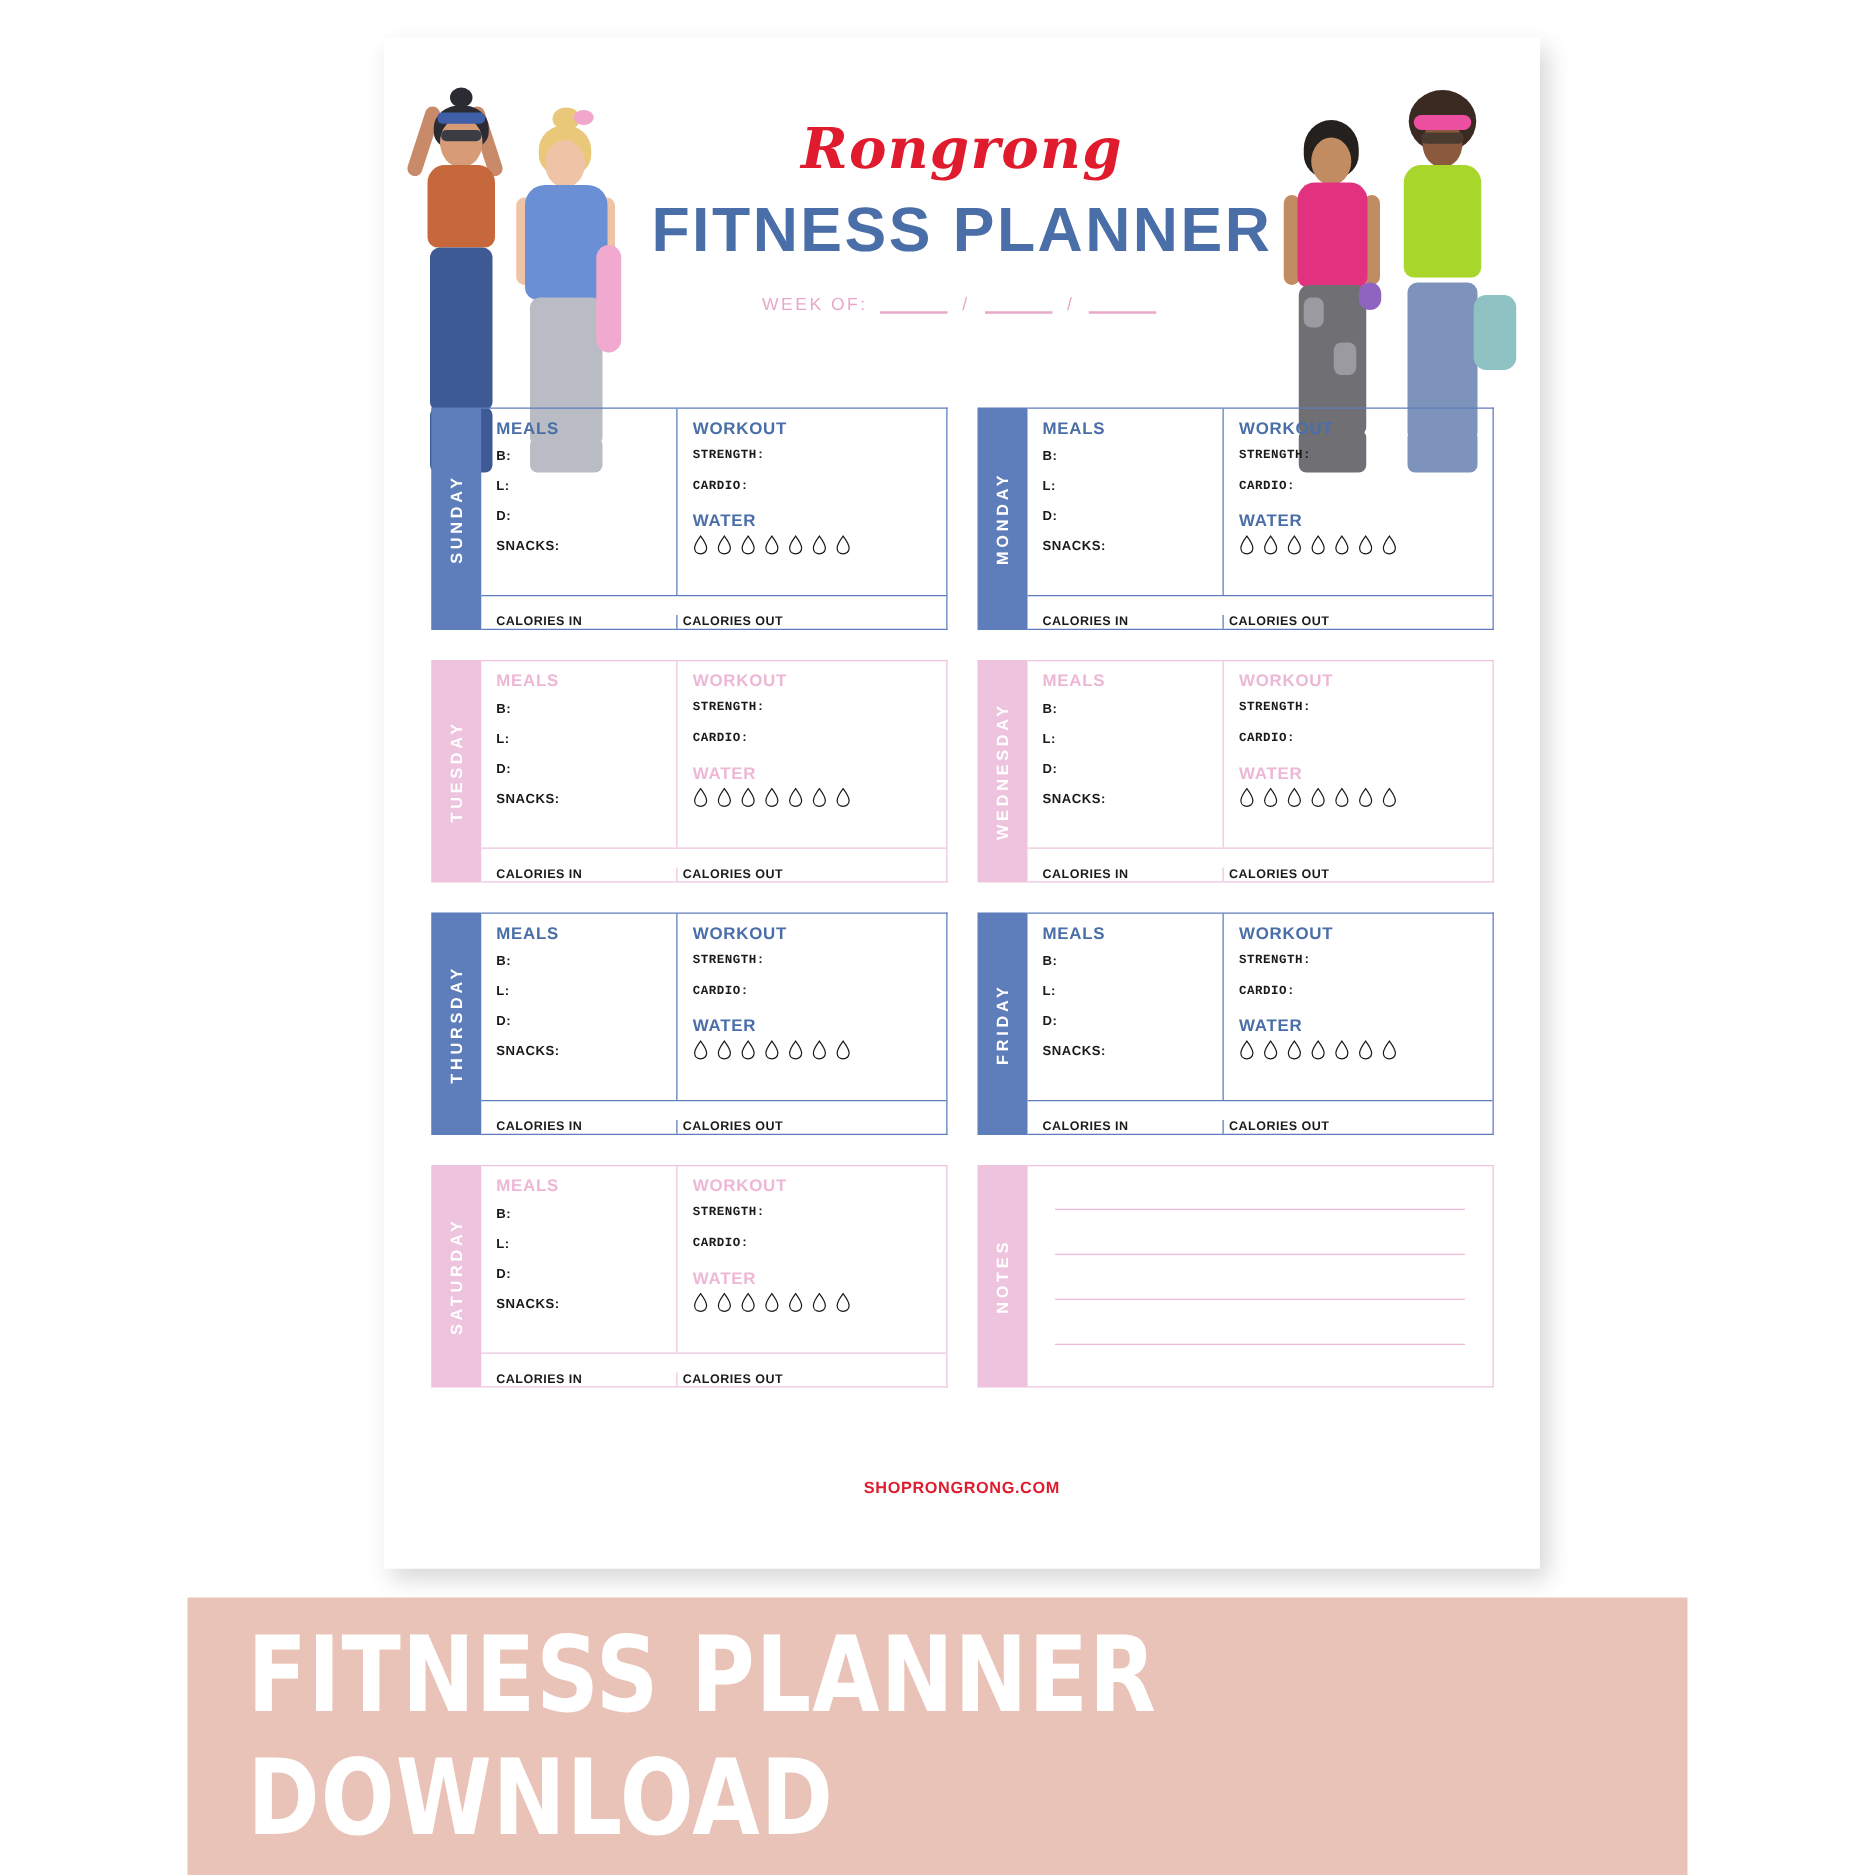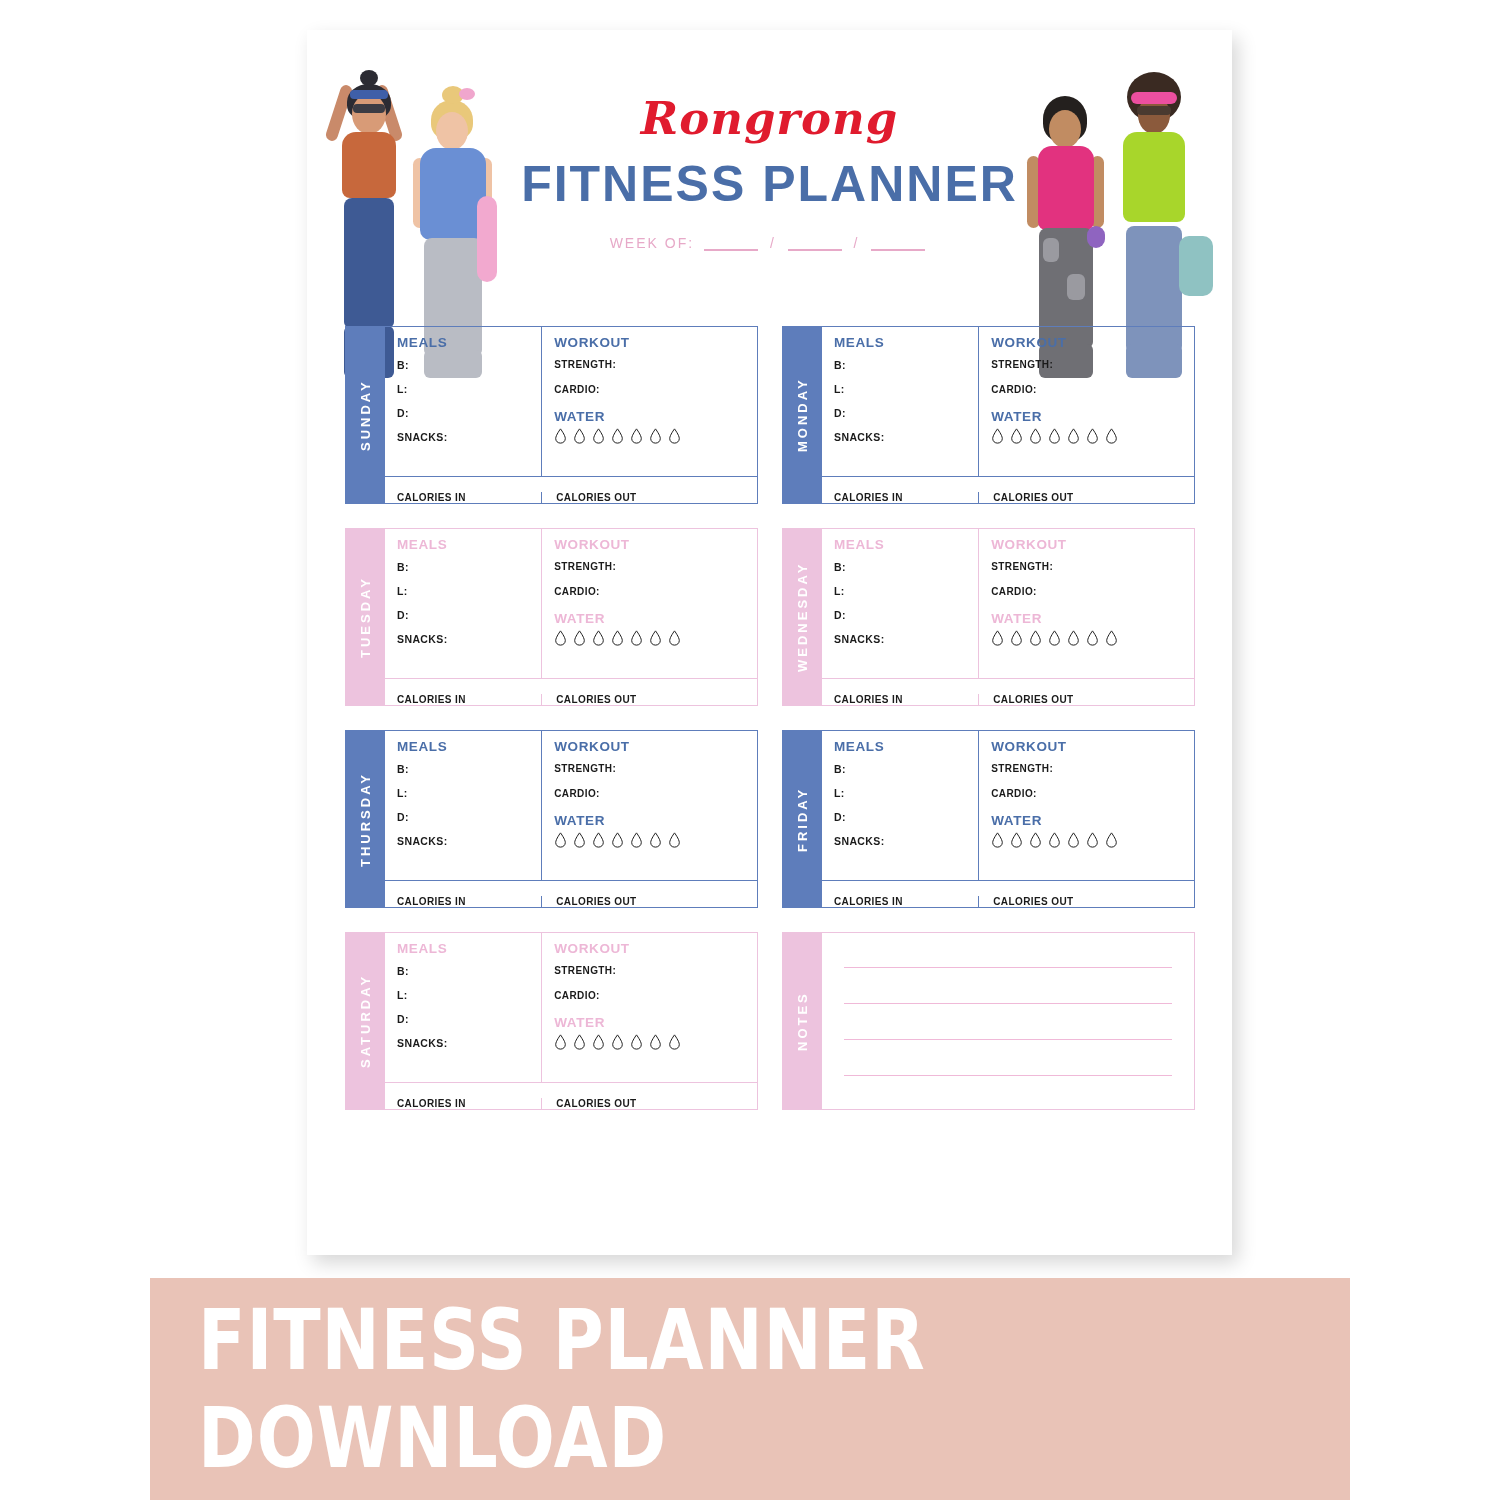--- a/index.html
+++ b/index.html
@@ -142,21 +142,21 @@
   .card.pink .secthead { color: #edb7d6; }
 
   .field {
     font-size: 10.5px;
     font-weight: bold;
     color: #1a1a1a;
     letter-spacing: 0.4px;
     margin-bottom: 12px;
   }
   .field.snacks { margin-bottom: 0; }
-  .wfield { font-size: 10px; font-weight: bold; color:#1a1a1a; letter-spacing:0.4px; margin-bottom: 14px;}
+  .wfield { font-size: 10px; font-weight: bold; color:#1a1a1a; letter-spacing:0.4px; margin-bottom: 14px; font-family: Liberation Mono, monospace;}
 
   .waterhead {
     font-size: 13.5px; font-weight: bold; letter-spacing: 0.6px;
     margin-top: 2px; margin-bottom: 4px;
   }
   .card.blue .waterhead { color: #4a6ea8; }
   .card.pink .waterhead { color: #edb7d6; }
   .drops { display: flex; gap: 6px; }
   .drop { width: 13px; height: 16px; }
 
@@ -167,21 +167,21 @@
     display: flex; align-items: center;
     padding-left: 12px;
     font-size: 10px; font-weight: bold; letter-spacing: 0.4px; color: #1a1a1a;
     box-sizing: border-box;
   }
   .calbox { box-sizing: border-box; }
   .card.blue .calbox { border-left: 1px solid #5e7dbb; }
   .card.pink .calbox { border-left: 1px solid #edc3de; }
   .calrow .cal-in-label  { width: 30%; }
   .calrow .cal-in-box    { width: 12%; }
-  .calrow .cal-out-label { width: 34%; padding-left: 14px; }
+  .calrow .cal-out-label { width: 34%; padding-left: 4px; }
   .calrow .cal-out-box   { flex: 1; }
 
   
   .notescard { flex: 1 1 0; display: flex; height: 178px; box-sizing: border-box; }
   .notescard .daytab { background: #edc3de; }
   .notesbody {
     flex: 1;
     border: 1px solid #edc3de;
     border-left: none;
     box-sizing: border-box;
@@ -669,17 +669,18 @@
             <div class="noteline"></div>
             <div class="noteline"></div>
             <div class="noteline"></div>
             <div class="noteline"></div>
           </div>
       </div>
     </div>
 
   </div>
 
+  <div id="footer">SHOPRONGRONG.COM</div>
 </div>
 
 <div id="banner">
   <div id="banner-text">FITNESS PLANNER DOWNLOAD</div>
 </div>
 
 </body></html>

